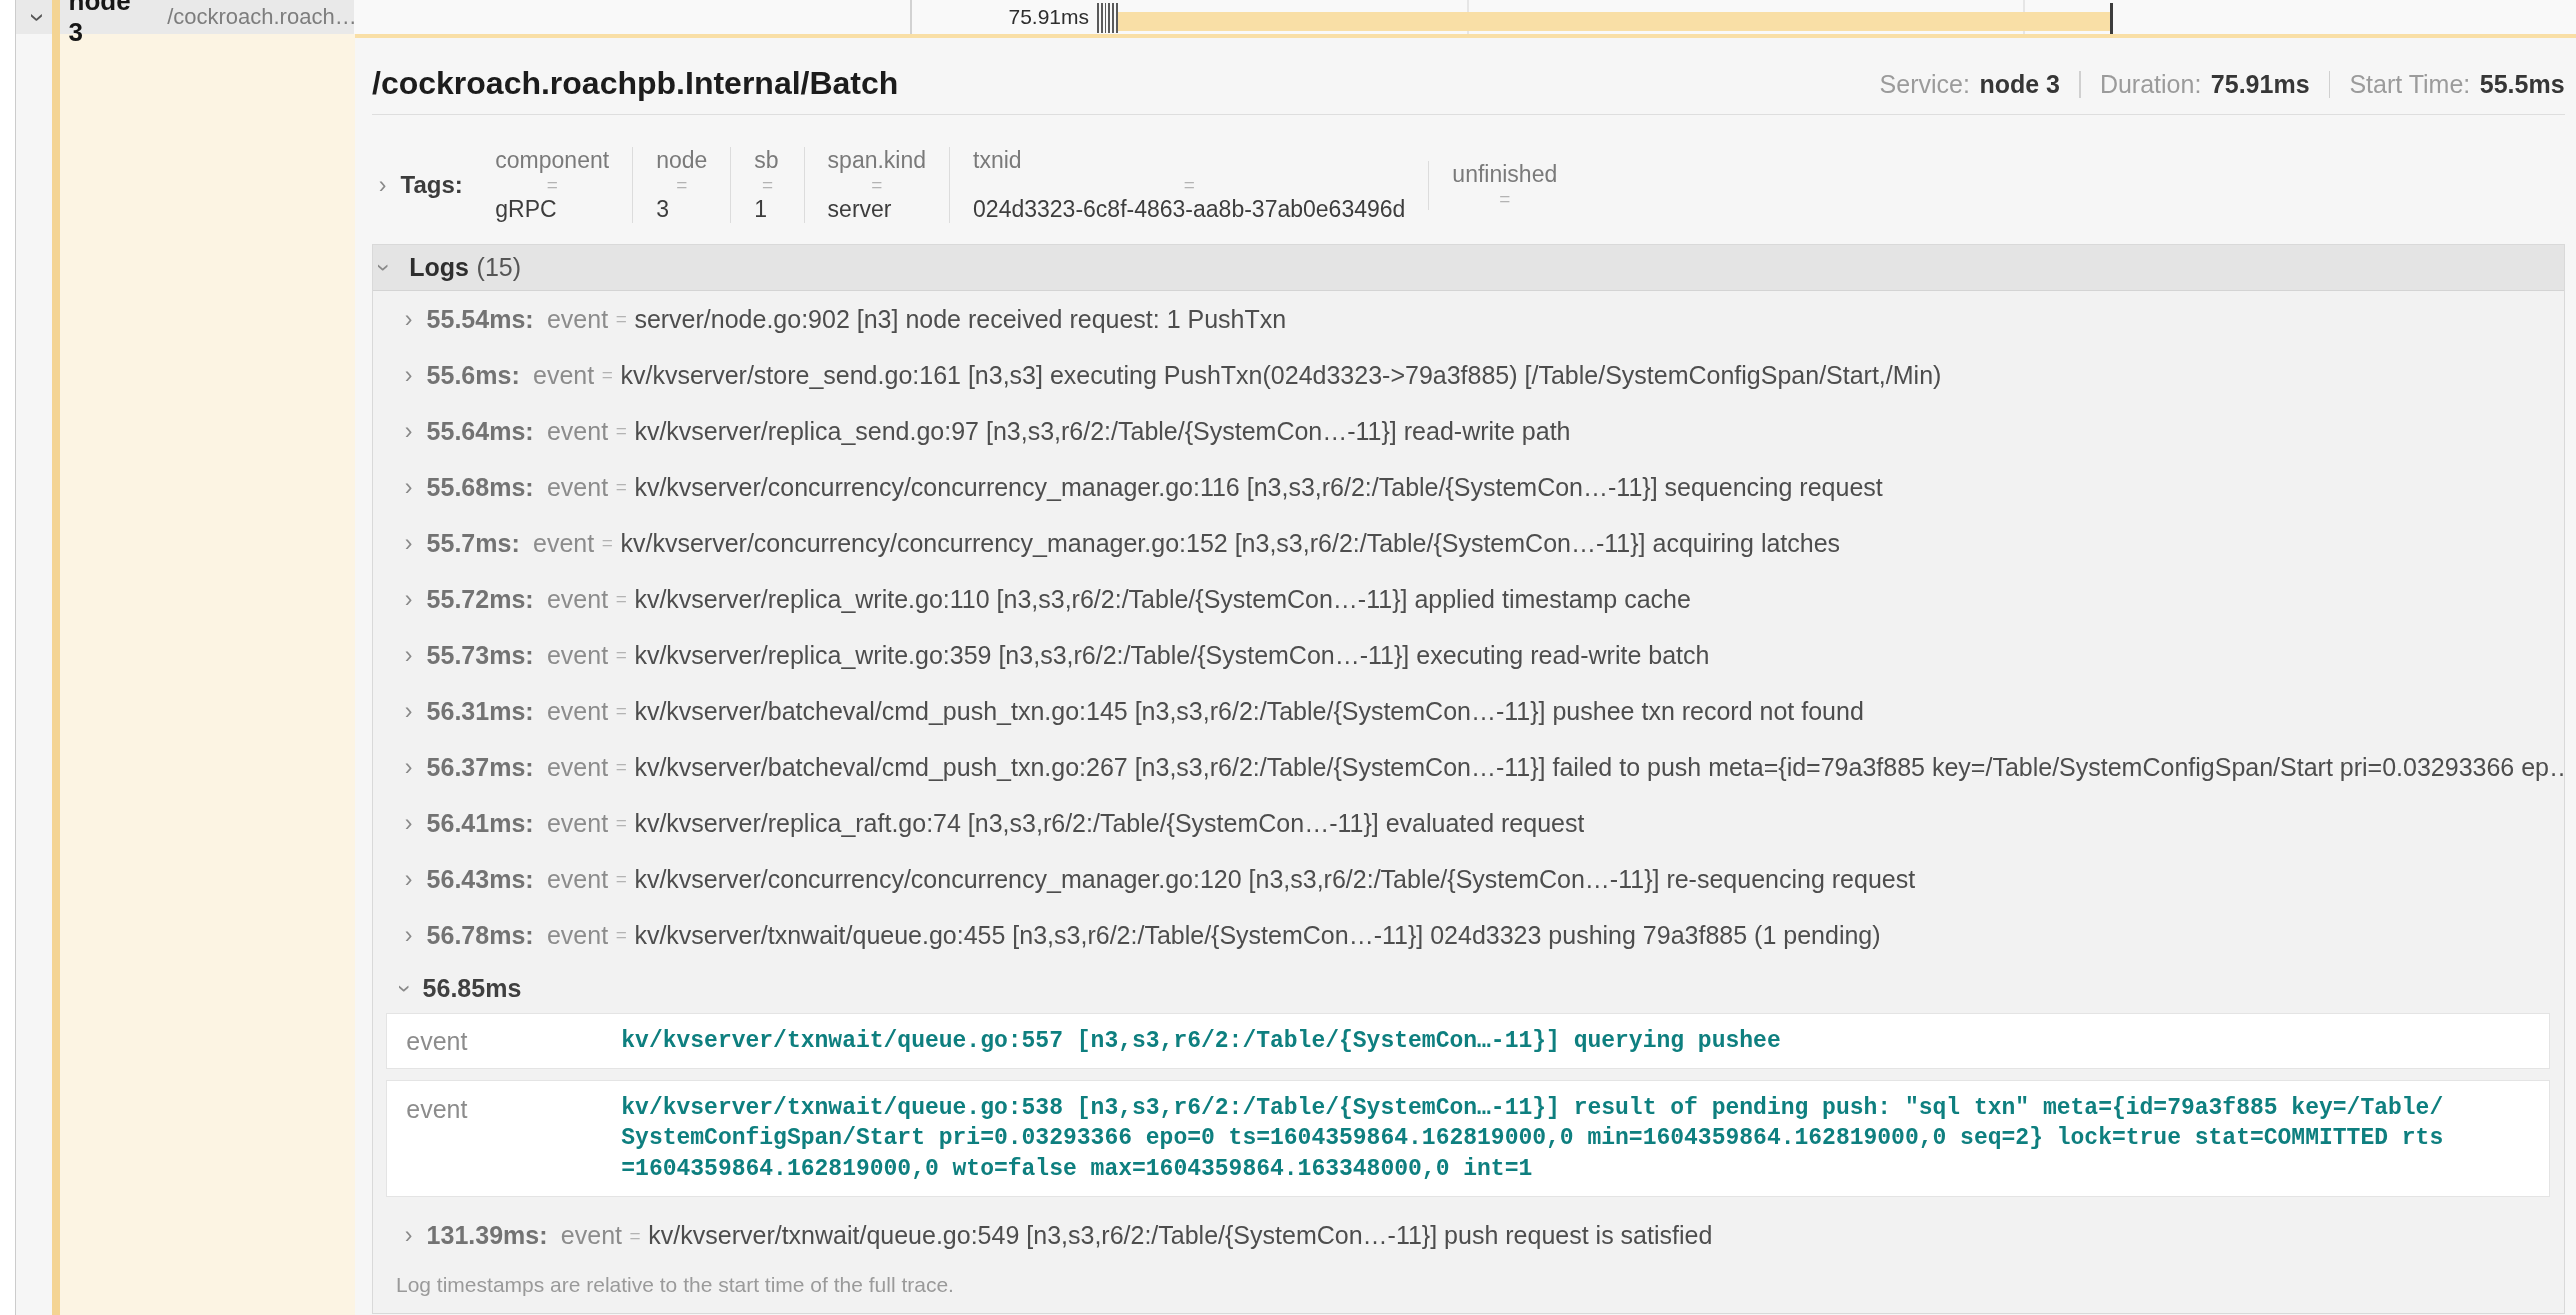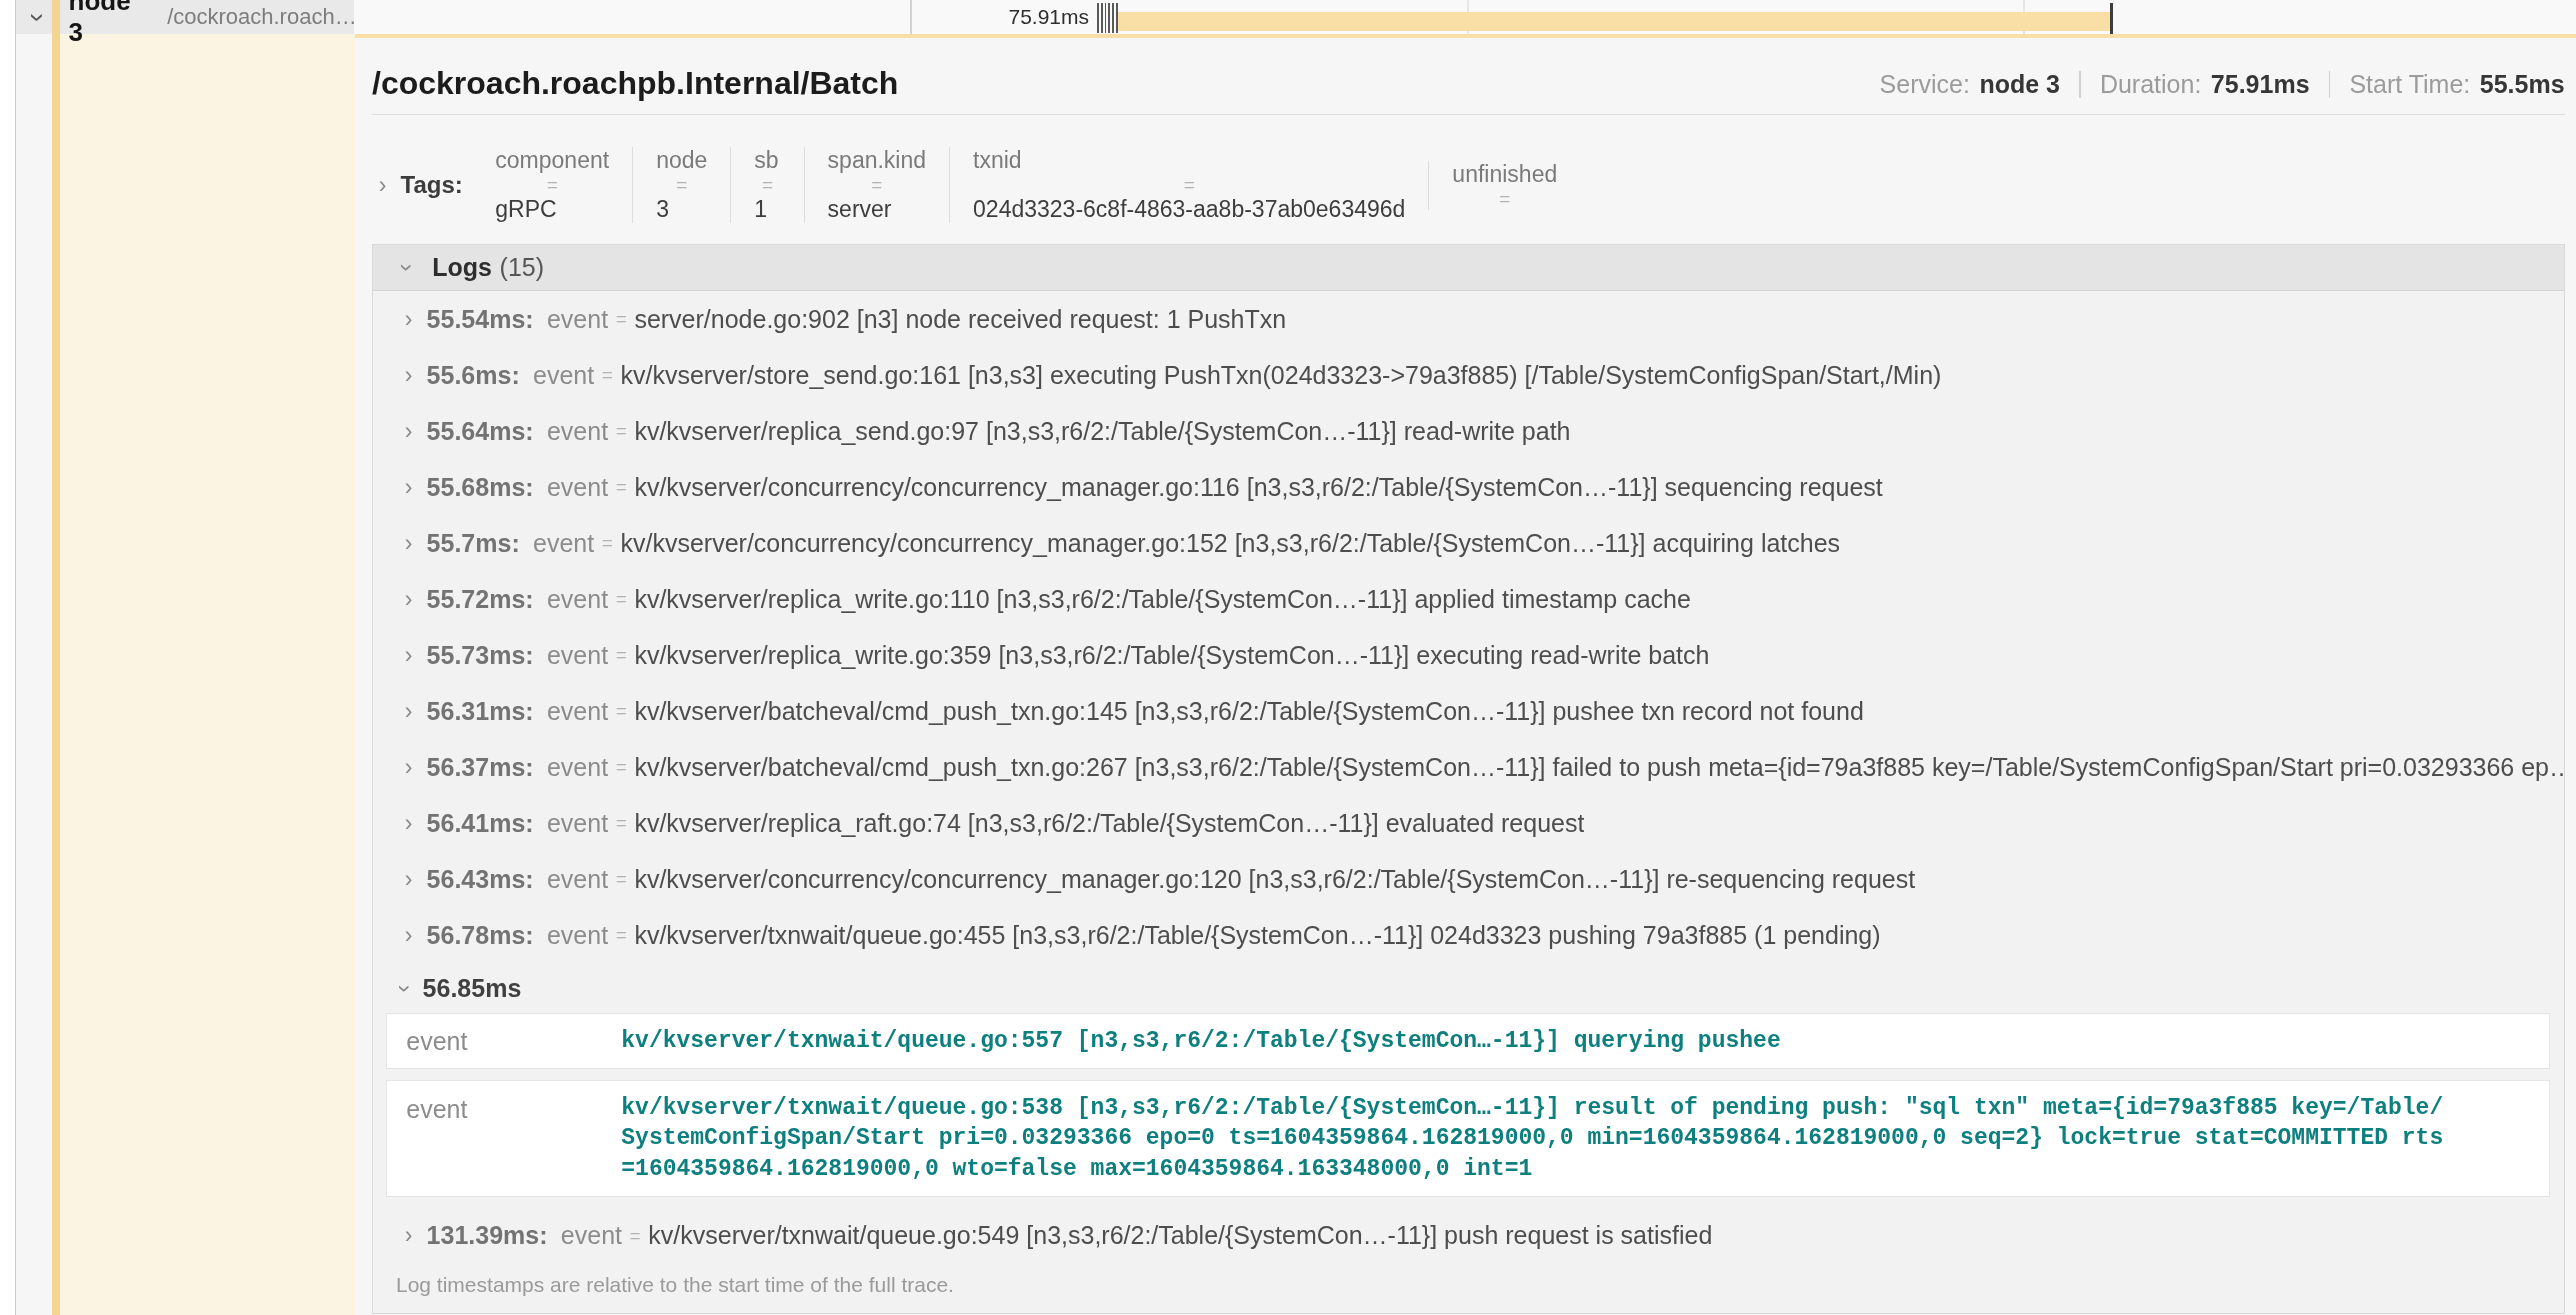--- a/index.html
+++ b/index.html
@@ -83,21 +83,21 @@
   .tag-item { display: flex; align-items: baseline; padding: 0 23px; font-size: 23px; flex-direction: column; }
   .tag-item + .tag-item { border-left: 1.9px solid #dcdcdc; }
   .tag-key { color: #7a7a7a; }
   .eq { color: #b3b3b3; font-size: 19px; margin: 0 7.6px; align-self: center; }
   .tag-value { color: #3d3d3d; }
 
   
   .logs-box { margin-top: 21px; border: 1.9px solid #d9d9d9; background: #f2f2f2; }
   .logs-header {
     height: 46px; background: #e4e4e4; border-bottom: 1.9px solid #d4d4d4;
-    display: flex; align-items: center; padding-left: 23px;
+    display: flex; align-items: center; 
   }
   .logs-title { font-size: 25px; font-weight: bold; color: #2e2e2e; margin-left: 15.3px; }
   .logs-count { font-size: 25px; color: #555; margin-left: 7.6px; }
 
   .log-row { height: 56px; display: flex; align-items: center; padding-left: 25px; min-width: 0; }
   .log-time { font-size: 25px; font-weight: bold; color: #737373; margin: 0 13.3px 0 7.6px; white-space: nowrap; }
   .log-kv { display: flex; align-items: baseline; min-width: 0; overflow: hidden; white-space: nowrap; }
   .log-key { color: #8c8c8c; font-size: 25px; }
   .log-value { color: #4d4d4d; font-size: 25px; overflow: hidden; white-space: nowrap; }
 

